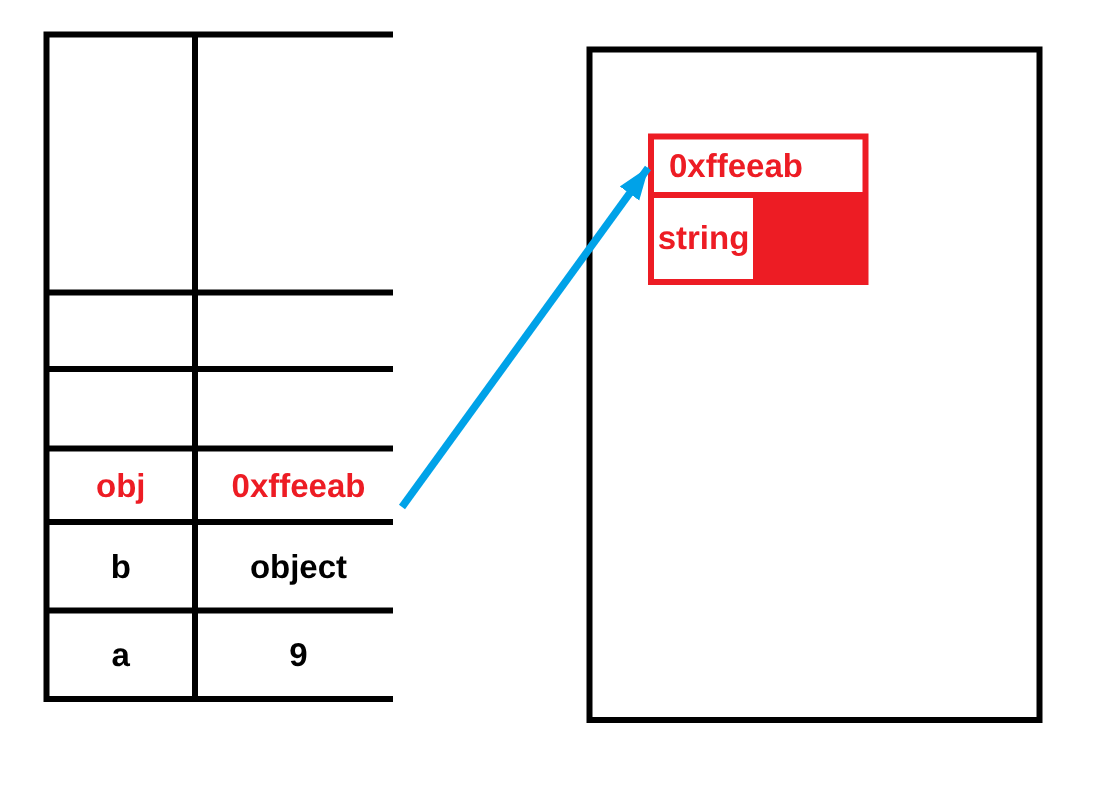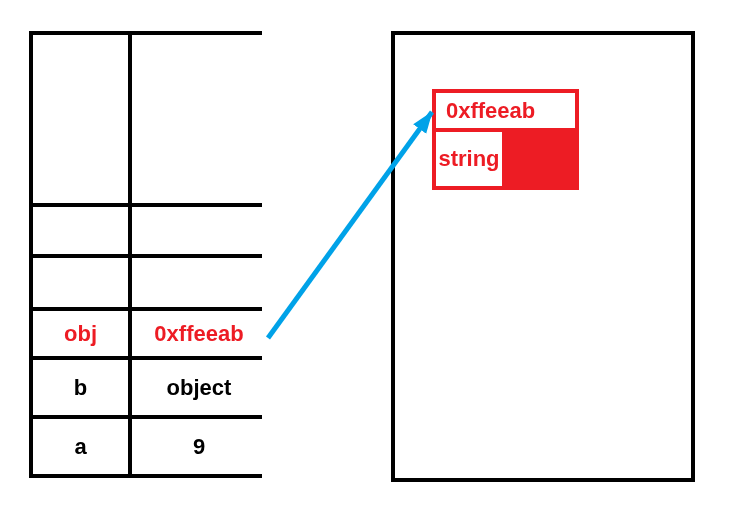--- a/index.html
+++ b/index.html
@@ -13,21 +13,21 @@
     width: 740px;
     height: 532px;
     background: #ffffff;
     overflow: hidden;
   }
 
   
   .stack-table {
     position: absolute;
     left: 29px;
-    top: 31px;
+    top: 21px;
     width: 233px;
     height: 447px;
     box-sizing: border-box;
     background: #000000;
     padding: 4px;
     display: grid;
     grid-template-columns: 95px 134px;
     grid-template-rows: 168px 47px 49px 45px 55px 55px;
     gap: 4px;
   }

